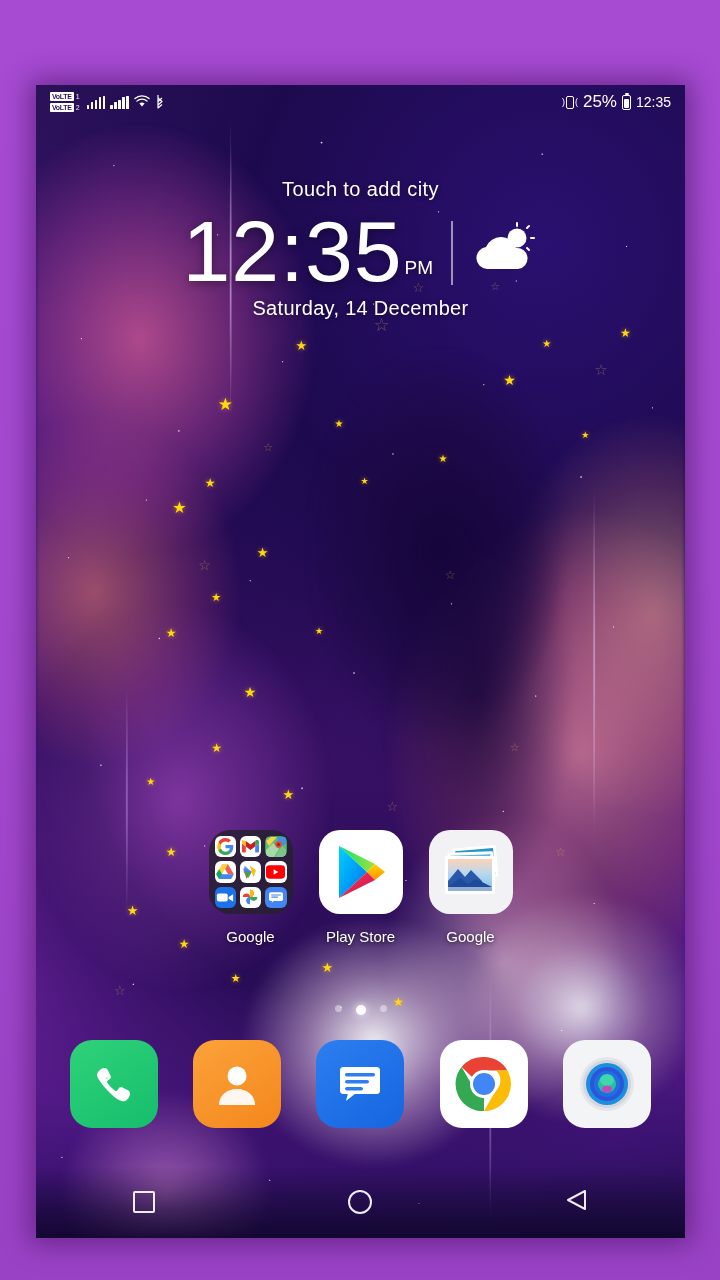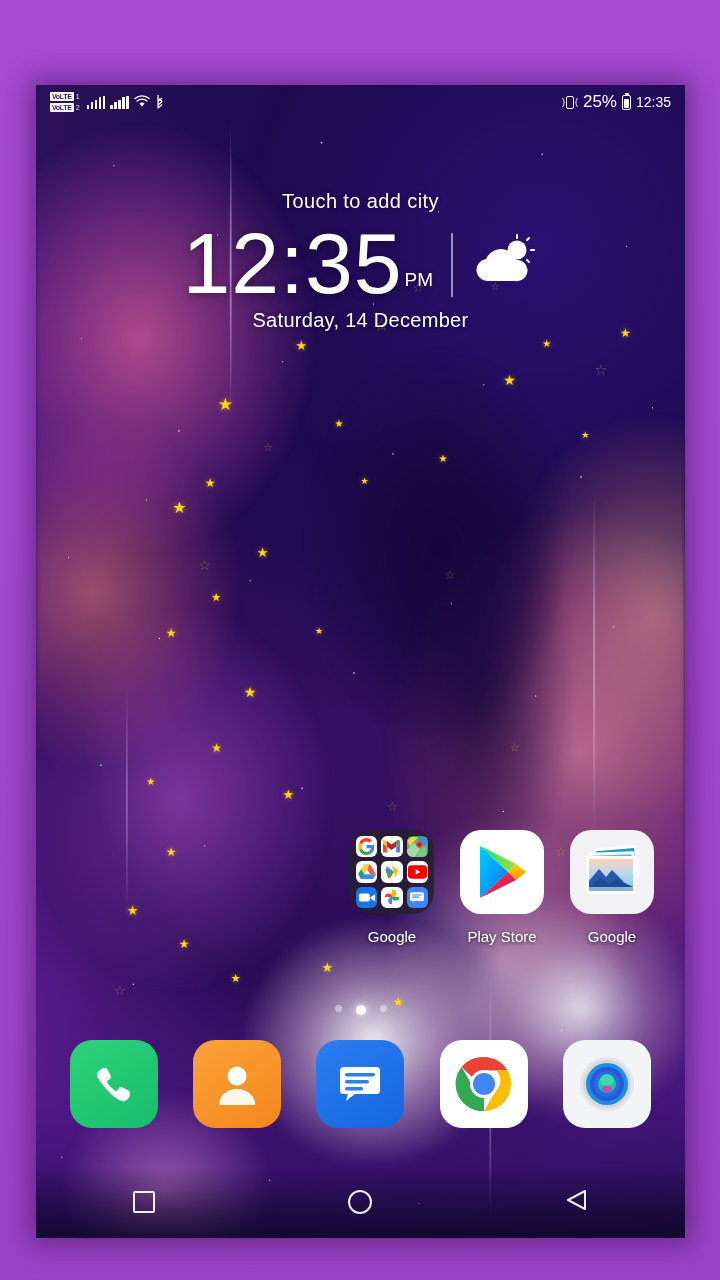--- a/index.html
+++ b/index.html
@@ -133,33 +133,33 @@
   .vib-icon { display:flex; align-items:center; gap:1px; }
   .vib-icon .ph { width:8px; height:13px; border:1.3px solid #fff; border-radius:2px; }
   .vib-icon .wv { font-size:9px; line-height:1; }
   .batt { position:relative; width:9px; height:15px; border:1.3px solid #fff; border-radius:2px; }
   .batt::before { content:""; position:absolute; top:-3px; left:2px; width:4px; height:2px; background:#fff; border-radius:1px; }
   .batt::after { content:""; position:absolute; left:1px; right:1px; bottom:1px; height:9px; background:#fff; border-radius:1px; }
   .pct { font-size:17px; }
   .clock-sb { font-size:14px; }
 
   
-  #clockwidget { position:absolute; left:0; top:105px; width:100%; text-align:center; z-index:15; color:#fff; }
+  #clockwidget { position:absolute; left:0; top:93px; width:100%; text-align:center; z-index:15; color:#fff; }
   #city { font-size:20px; font-weight:300; letter-spacing:.4px; text-shadow:0 1px 5px rgba(0,0,0,.45); cursor:pointer; }
   #timerow { display:flex; align-items:flex-end; justify-content:center; margin-top:10px; }
   #bigtime { font-size:86px; font-weight:200; line-height:.95; letter-spacing:1px; text-shadow:0 2px 10px rgba(0,0,0,.4); font-family:"Liberation Sans", sans-serif; }
   #ampm { font-size:19px; font-weight:400; margin:0 0 14px 2px; text-shadow:0 1px 5px rgba(0,0,0,.4);text-align:center; }
   #divider { width:1.5px; height:64px; background:rgba(255,255,255,.55); margin:0 16px 8px 18px; }
   #weather { margin:0 0 12px 0; }
   #datetxt { font-size:20px; font-weight:400; margin-top:4px; letter-spacing:.3px; text-shadow:0 1px 5px rgba(0,0,0,.45); }
 
   
   #appgrid {
     position:absolute; left:0; top:745px; width:100%;
-    display:flex; justify-content:flex-end; padding:0 18px; z-index:15;
+    display:flex; justify-content:center; padding:0 18px; z-index:15;
   }
   .app { width:110px; display:flex; flex-direction:column; align-items:center; cursor:pointer; }
   .app-ico { width:84px; height:84px; border-radius:21px; position:relative; overflow:hidden; }
   .app-lbl { margin-top:14px; color:#fff; font-size:15px; font-weight:400; text-shadow:0 1px 4px rgba(0,0,0,.75); }
 
   
   .folder { background:rgba(38,32,46,.82); padding:6px; display:grid;
             grid-template-columns:repeat(3,1fr); grid-template-rows:repeat(3,1fr); gap:4px; }
   .mini { border-radius:6px; background:#fff; display:flex; align-items:center; justify-content:center;
           font-size:12px; font-weight:bold; overflow:hidden; }

